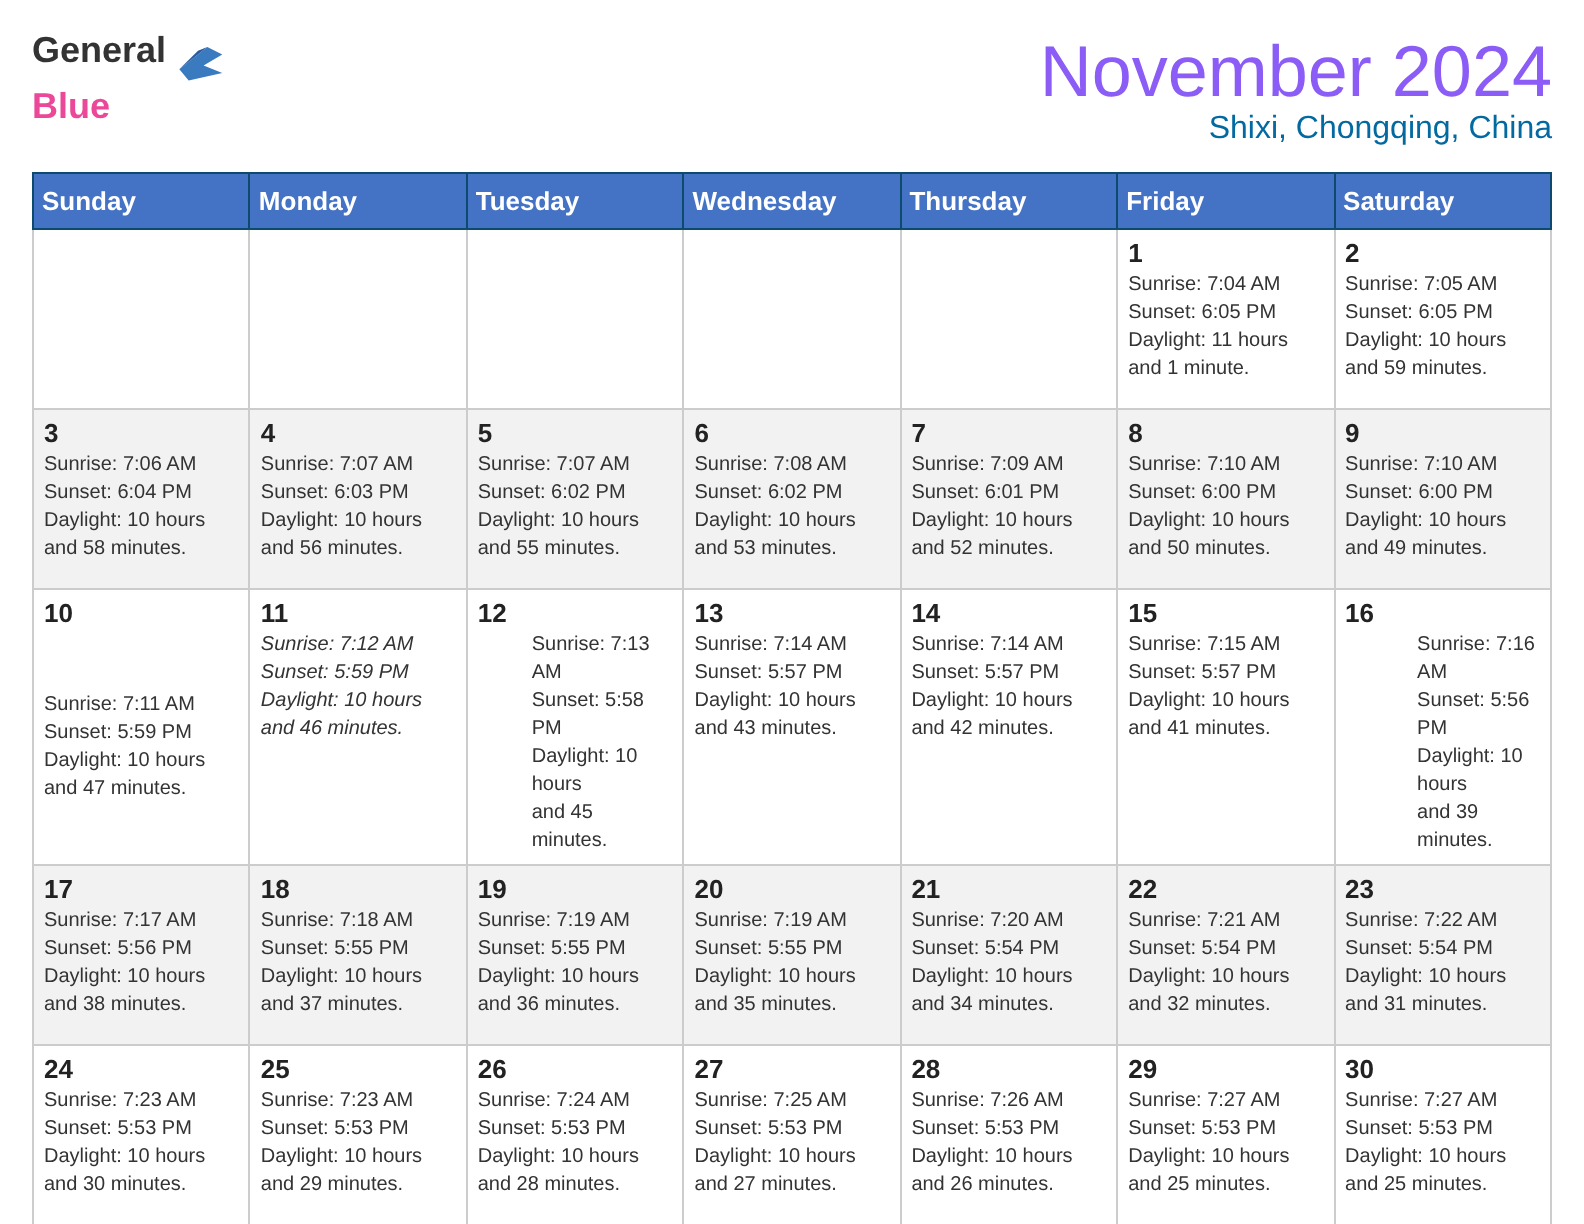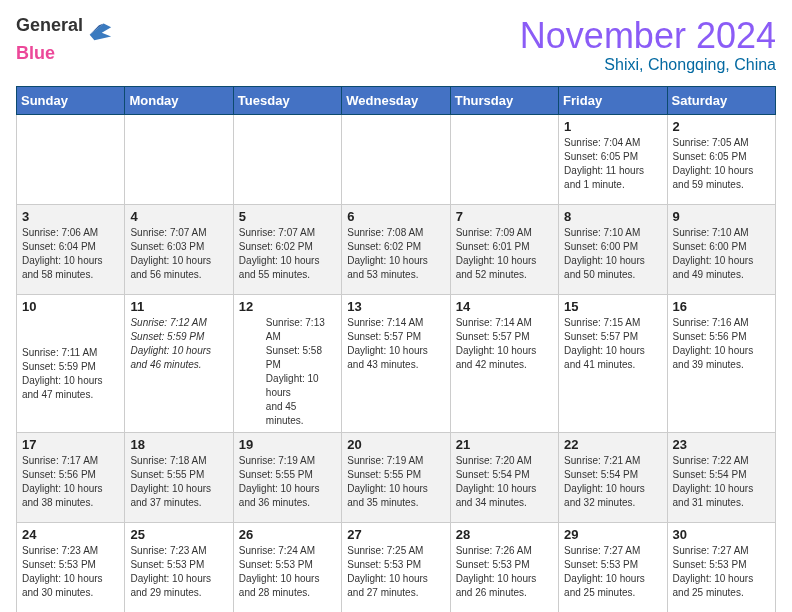--- a/index.html
+++ b/index.html
@@ -235,21 +235,21 @@
         </td>
         <td>
           <span class="day-num">15</span>
           <div class="day-info" style="white-space: pre-line;">Sunrise: 7:15 AM
 Sunset: 5:57 PM
 Daylight: 10 hours
 and 41 minutes.</div>
         </td>
         <td>
           <span class="day-num">16</span>
-          <div class="day-info" style="white-space: pre-line;">Sunrise: 7:16 AM
+          <div class="day-info" style="white-space: pre-line; margin-left: 36px;">Sunrise: 7:16 AM
 Sunset: 5:56 PM
 Daylight: 10 hours
 and 39 minutes.</div>
         </td>
       </tr>
       <tr>
         <td>
           <span class="day-num">17</span>
           <div class="day-info" style="white-space: pre-line;">Sunrise: 7:17 AM
 Sunset: 5:56 PM

